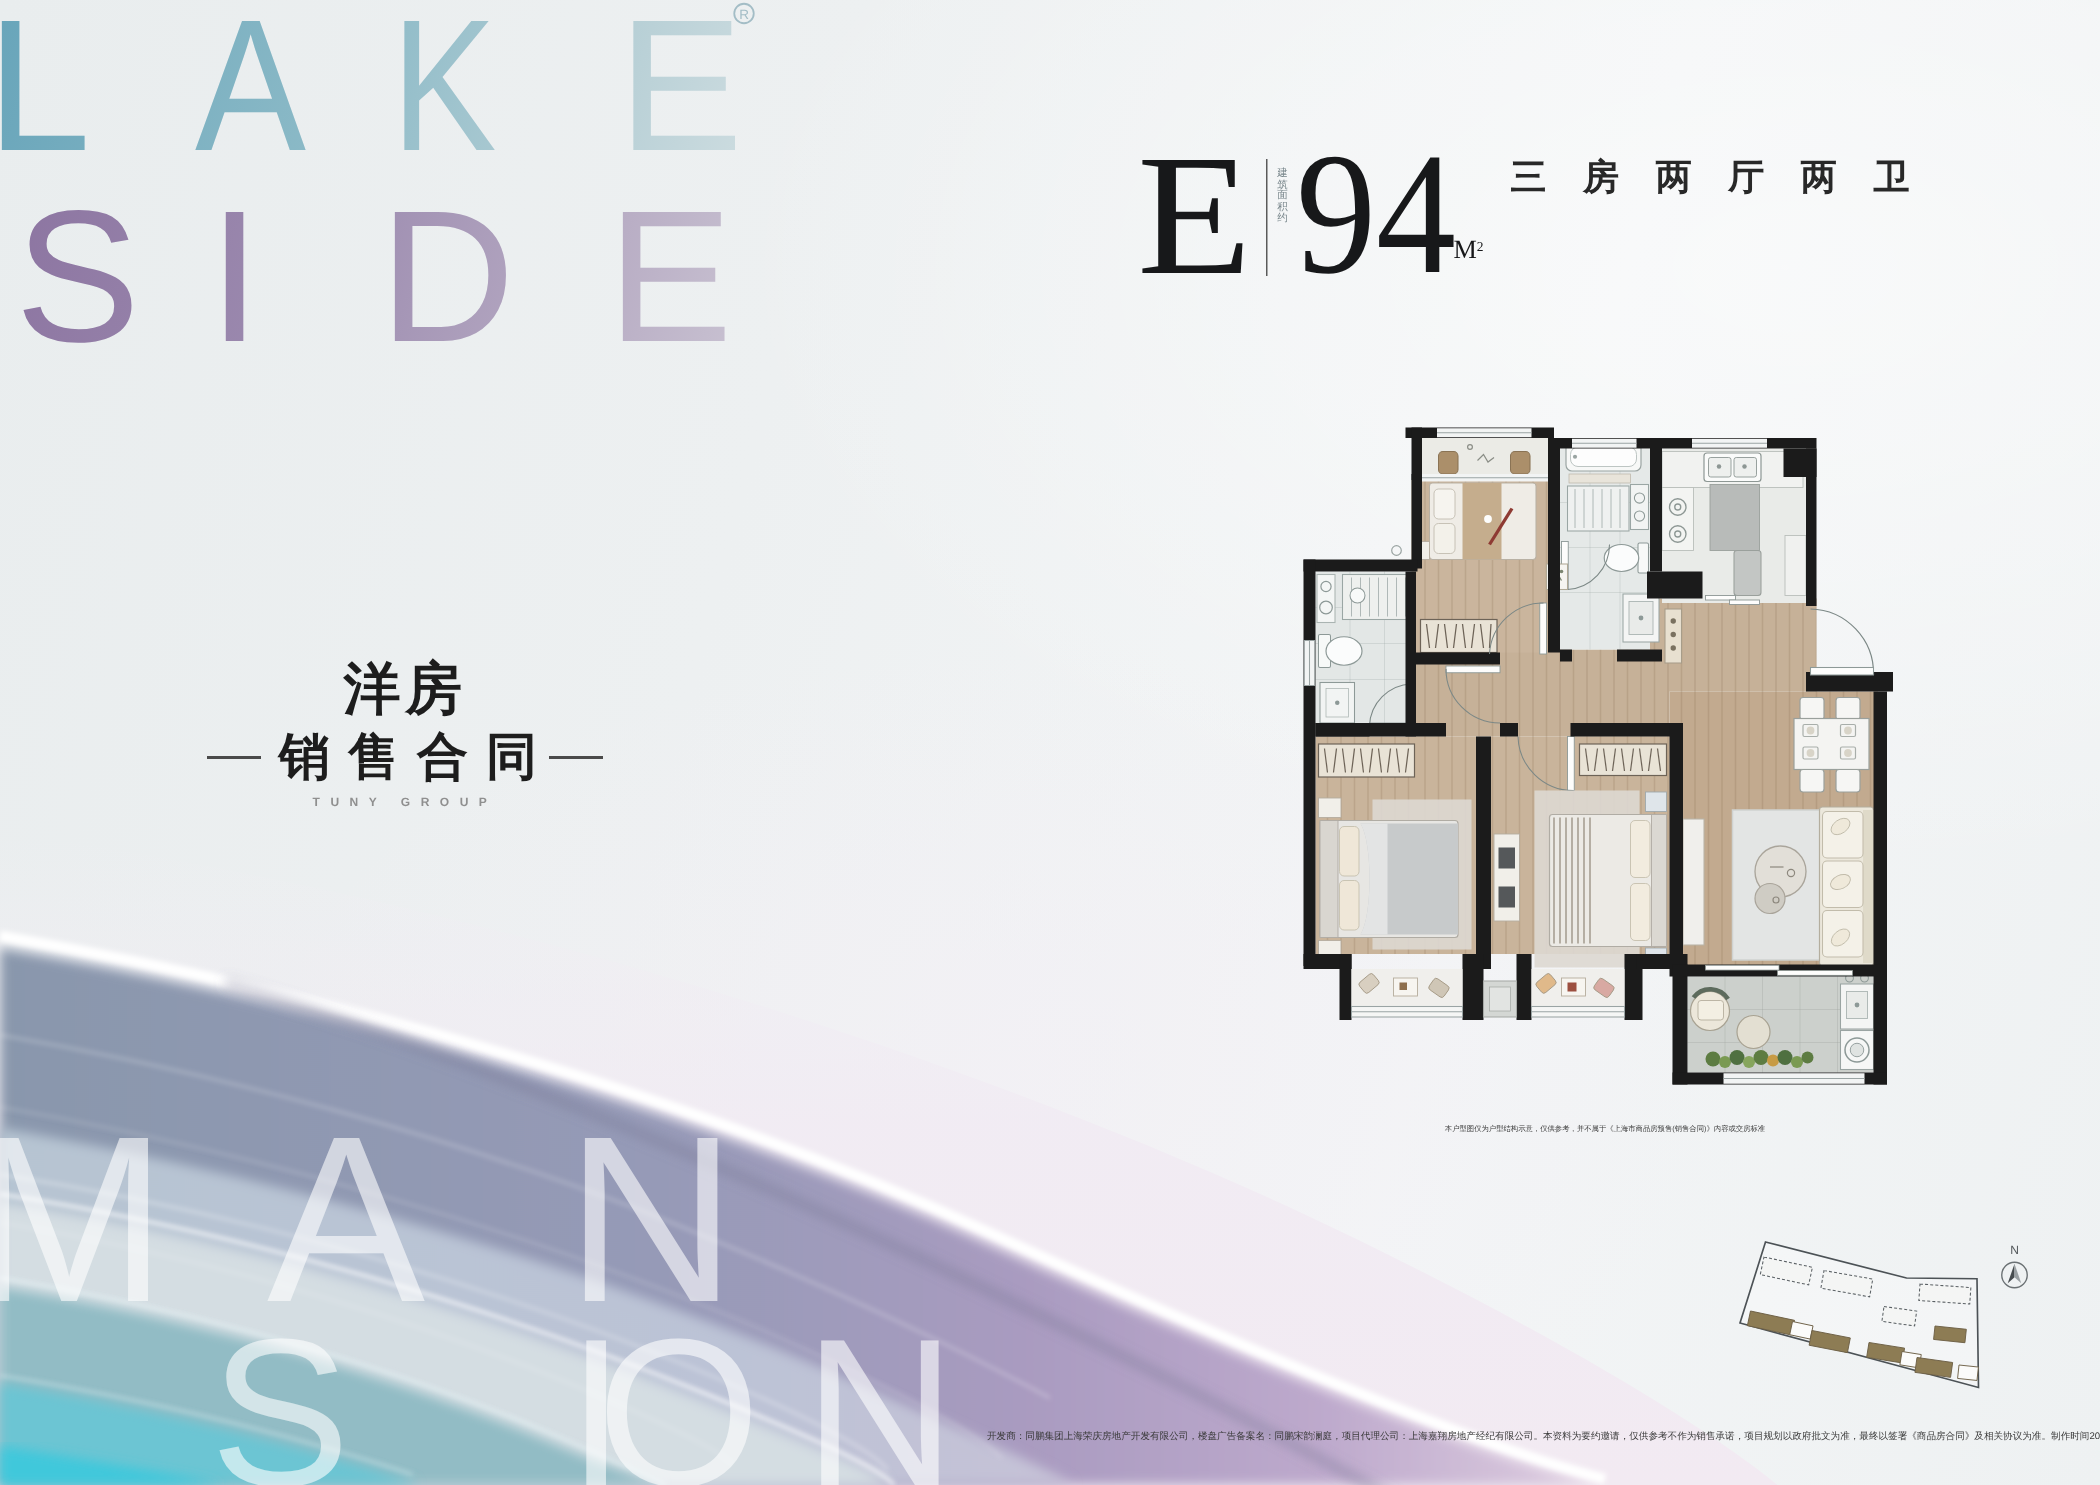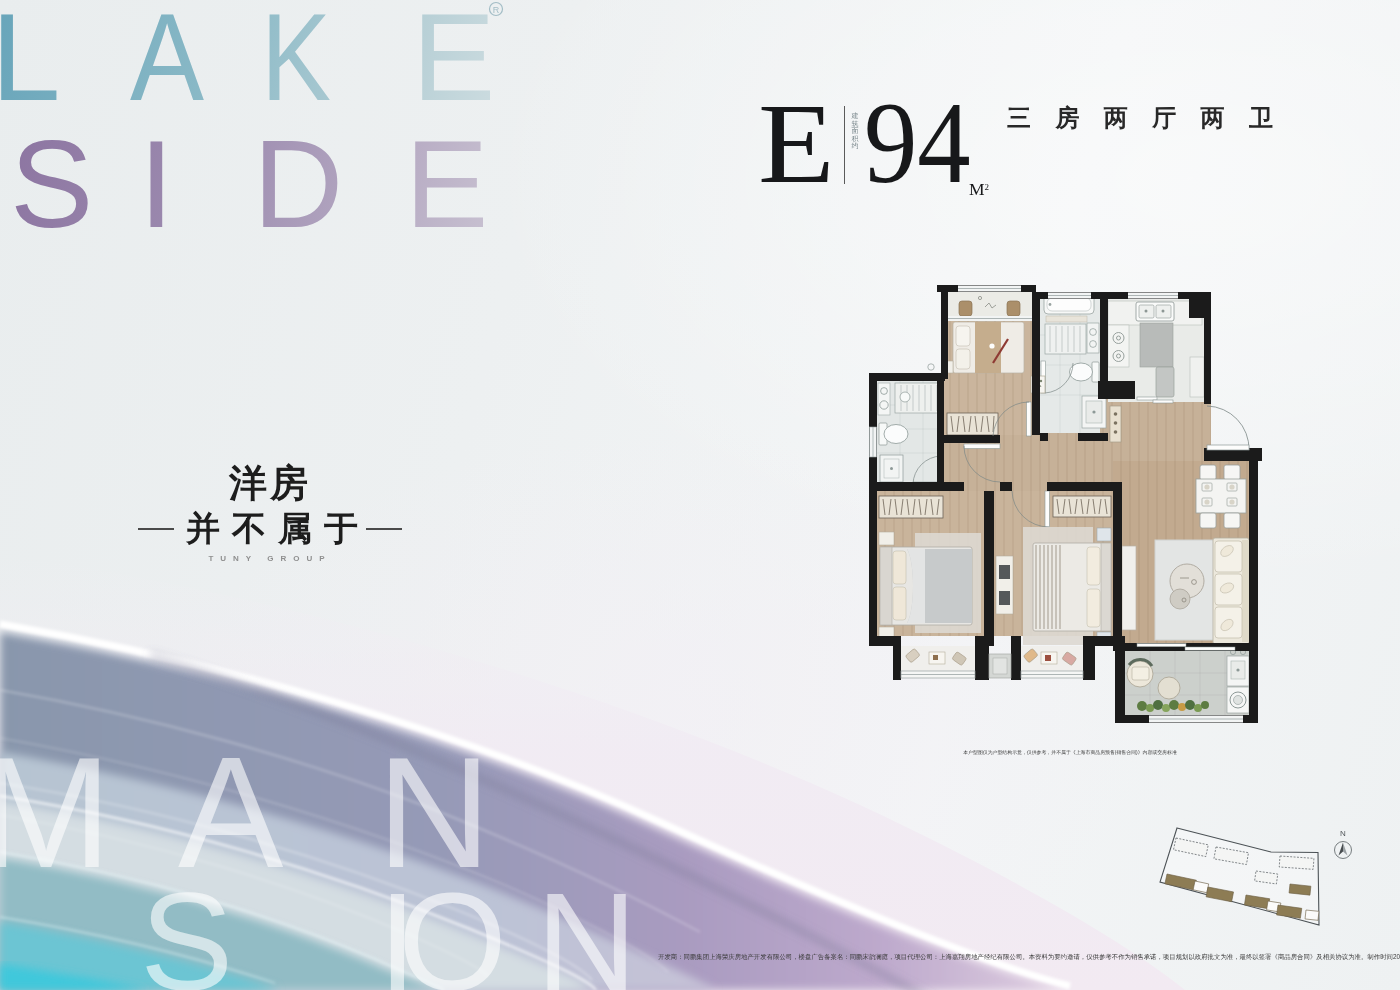--- a/index.html
+++ b/index.html
@@ -128,44 +128,44 @@
 
     <text x="378" y="290" textLength="17">I</text>
 
     <text x="398" y="290" textLength="76">O</text>
 
     <text x="536" y="290" textLength="96">N</text>
   </g>
 </svg>
 </div>
 
-<div class="abs" id="leftblock" style="left:100px;top:444px;width:340px;height:140px;color:#1d1d1d;">
+<div class="abs" id="leftblock" style="left:100px;top:420px;width:340px;height:140px;color:#1d1d1d;">
 
   <div style="position:absolute;left:0;top:14px;width:340px;text-align:center;font-size:38px;font-weight:700;letter-spacing:3px;">洋房</div>
 
-  <div style="position:absolute;left:86px;top:62px;font-size:34px;font-weight:700;letter-spacing:12px;white-space:nowrap;">并不属于</div>
+  <div style="position:absolute;left:86px;top:62px;font-size:34px;font-weight:700;letter-spacing:12px;white-space:nowrap;">销售合同</div>
 
   <div style="position:absolute;left:38px;top:84px;width:36px;height:2px;background:#4a4a4a;"></div>
 
   <div style="position:absolute;left:266px;top:84px;width:36px;height:2px;background:#4a4a4a;"></div>
 
   <div style="position:absolute;left:0;top:110px;width:340px;text-align:center;font-size:8px;letter-spacing:7px;color:#8f8f8f;font-weight:700;">TUNY GROUP</div>
 </div>
 
 <div class="abs" id="header" style="left:740px;top:80px;width:560px;height:130px;">
 
   <div style="position:absolute;left:18px;top:6px;font-family:'Liberation Serif',serif;font-size:115px;line-height:115px;color:#17181a;transform:scaleX(1.09);transform-origin:0 0;">E</div>
 
   <div style="position:absolute;left:104px;top:26px;width:1px;height:78px;background:#5a5a5a;"></div>
 
   <div style="position:absolute;left:110px;top:32px;font-size:7px;color:#78868b;width:10px;line-height:7.6px;text-align:center;">建<br>筑<br>面<br>积<br>约</div>
 
   <div style="position:absolute;left:124px;top:5px;font-family:'Liberation Serif',serif;font-size:116px;line-height:116px;color:#17181a;transform:scaleX(.92);transform-origin:0 0;">94</div>
 
-  <div style="position:absolute;left:229px;top:99px;font-family:'Liberation Serif',serif;font-size:17.5px;line-height:17.5px;color:#17181a;">M<span style="font-size:9px;vertical-align:5px;">2</span></div>
+  <div style="position:absolute;left:229px;top:76px;font-family:'Liberation Serif',serif;font-size:17.5px;line-height:17.5px;color:#17181a;">M<span style="font-size:9px;vertical-align:5px;">2</span></div>
 
   <div style="position:absolute;left:267px;top:22px;width:266px;display:flex;justify-content:space-between;font-size:24px;font-weight:700;color:#282828;">
     <span>三</span>
       <span>房</span>
       <span>两</span>
       <span>厅</span>
       <span>两</span>
       <span>卫</span>
   </div>
 

